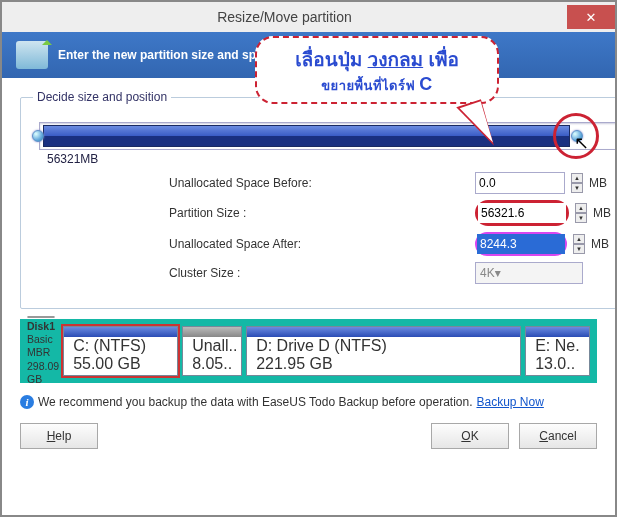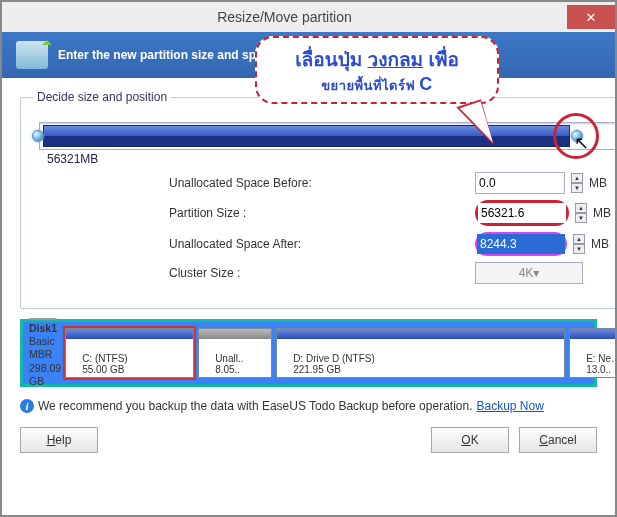--- a/index.html
+++ b/index.html
@@ -137,46 +137,46 @@
   .formrow input.num {
     width: 82px; height: 18px;
     border: 1px solid #aac;
     padding: 1px 3px;
     font-size: 12px;
   }
   .spin { width:12px; display:flex; flex-direction:column; }
   .spin div{ font-size:6px; line-height:8px; border:1px solid #99a; background:#eee; text-align:center; }
   .selectbox {
     width: 98px; height:20px; border:1px solid #aac;
-    display:flex; align-items:center; justify-content:center;
+    display:flex; align-items:center; justify-content:flex-start;
     padding:0 4px; color:#888; background:#f4f4f4;
   }
   .red-oval{ border:3px solid #c23; border-radius:14px; padding:0; }
   .green-oval{ border:2px solid #d946ef; border-radius:14px; padding:0; }
   .ovalwrap{ display:inline-flex; align-items:center; gap:2px; }
 
   .diskbar {
-    border:3px solid #14b8a6; padding:6px;
+    border:1px solid #14b8a6; padding:6px;
     display:flex; gap:4px; align-items:stretch;
     height:50px;
-    background:#3b82f6;
+    background:#14b8a6;
   }
   .diskinfo{
     width:80px; font-size:10.5px; color:#333;
     display:flex; flex-direction:column; justify-content:center;
     line-height:1.25;
   }
   .diskinfo .dicon{
     width:26px;height:16px;background:linear-gradient(#eee,#bbb);
     border:1px solid #999;border-radius:2px;margin-bottom:2px;
   }
   .part {
     border:1px solid #789; position:relative;
     display:flex; flex-direction:column; justify-content:flex-end;
-    padding:2px 16px; font-size:10px; overflow:hidden;
+    padding:2px 9px; font-size:16px; overflow:hidden;
     background:#fff;
   }
   .part .cap{
     position:absolute; top:0;left:0;right:0;height:10px;
     background:linear-gradient(#6b8be0,#2a4cb5);
   }
   .part.gray .cap{ background:linear-gradient(#bbb,#888); }
   .part.sel{ outline:2px solid #c33; }
   .bottom-area{
     padding:4px 18px 6px 18px;

